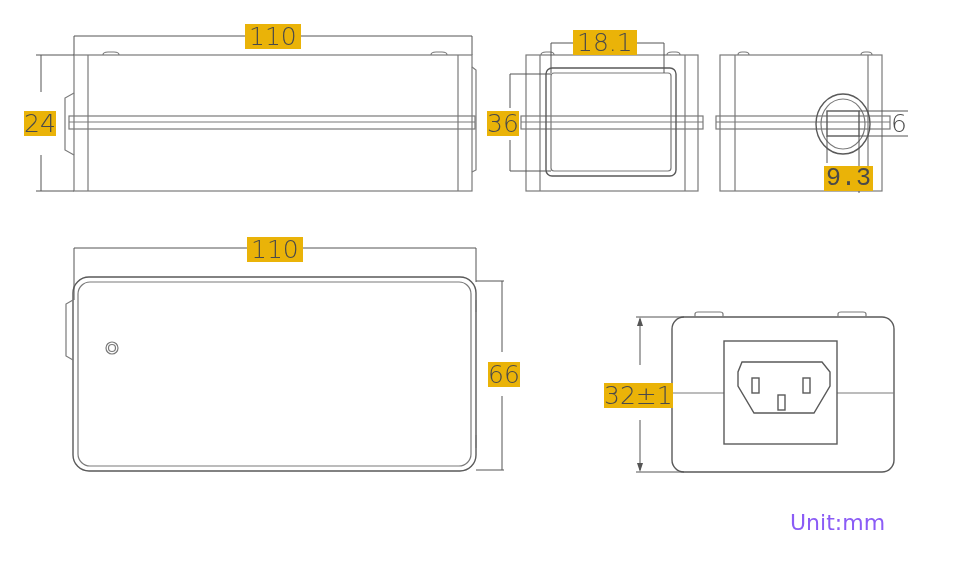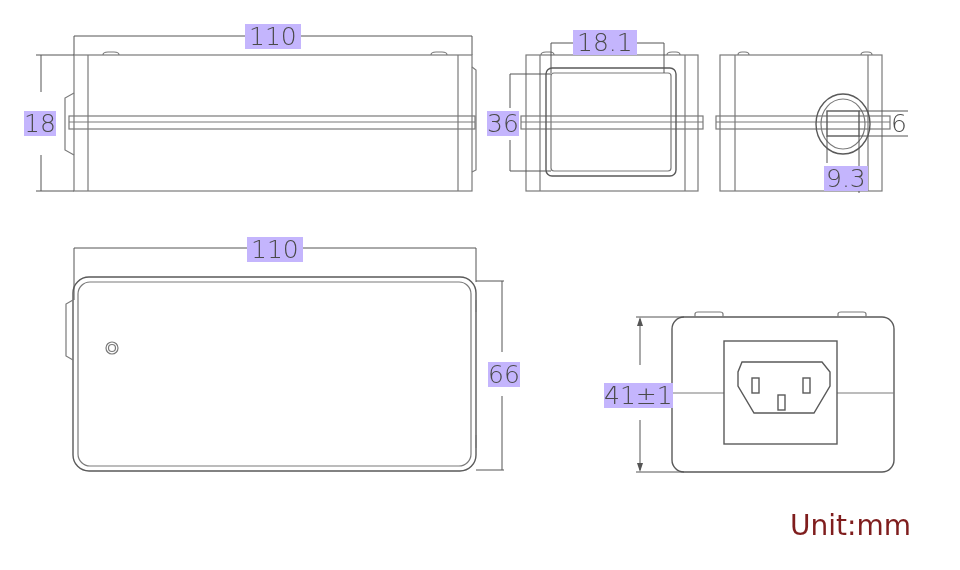--- a/index.html
+++ b/index.html
@@ -1,22 +1,22 @@
 <!DOCTYPE html>
 <html><head>
 <meta charset="utf-8">
 <style>
   html, body { margin: 0; padding: 0; background: #ffffff; }
   body { width: 960px; height: 570px; position: relative; overflow: hidden; font-family: "DejaVu Sans", sans-serif; }
   svg { position: absolute; left: 0; top: 0; }
   .ln { stroke: #7a7a7a; stroke-width: 1.2; fill: none; }
   .lnd { stroke: #5a5a5a; stroke-width: 1.4; fill: none; }
   .dim { stroke: #555; stroke-width: 1; fill: none; }
-  .lbl { position: absolute; color: #4a4a4a; font-family: "DejaVu Sans", sans-serif; font-size: 25px; font-weight: 300; line-height: 1; background: #c4b5fd; padding: 0 4px; }
-  .unit { position: absolute; color: #7f1d1d; font-family: "DejaVu Sans", sans-serif; font-size: 28px; line-height: 1; }
+  .lbl { position: absolute; color: #4a4a4a; font-family: "DejaVu Sans", sans-serif; font-size: 25px; font-weight: 300; line-height: 1; background: #eab308; padding: 0 4px; }
+  .unit { position: absolute; color: #8b5cf6; font-family: "DejaVu Sans", sans-serif; font-size: 22px; line-height: 1; }
 </style>
 </head>
 <body>
 
 <svg width="960" height="570" viewBox="0 0 960 570">
 
   <g>
 
     <line class="dim" x1="74" y1="36" x2="472" y2="36"></line>
     <line class="dim" x1="74" y1="36" x2="74" y2="55"></line>
@@ -115,26 +115,26 @@
     <line class="dim" x1="636" y1="317" x2="684" y2="317"></line>
     <line class="dim" x1="636" y1="472" x2="684" y2="472"></line>
     <line class="dim" x1="640" y1="319" x2="640" y2="365"></line>
     <line class="dim" x1="640" y1="420" x2="640" y2="470"></line>
     <polygon points="640,317 637,326 643,326" fill="#555"></polygon>
     <polygon points="640,472 637,463 643,463" fill="#555"></polygon>
   </g>
 </svg>
 
 <div class="lbl" style="left:245px;top:24px;">110</div>
-<div class="lbl" style="left:24px;top:111px;padding:0;">18</div>
+<div class="lbl" style="left:24px;top:111px;padding:0;">24</div>
 
 <div class="lbl" style="left:573px;top:30px;">18.1</div>
 <div class="lbl" style="left:487px;top:111px;padding:0;">36</div>
 
 <div class="lbl" style="left:890px;top:111px;padding:0 1px;background:transparent;">6</div>
-<div class="lbl" style="left:824px;top:166px;padding:0 2px;">9.3</div>
+<div class="lbl" style="left:824px;top:166px;padding:0 2px;font-family:Liberation Mono, monospace;">9.3</div>
 
 <div class="lbl" style="left:247px;top:237px;">110</div>
 <div class="lbl" style="left:488px;top:362px;padding:0;">66</div>
 
-<div class="lbl" style="left:604px;top:383px;padding:0;">41±1</div>
+<div class="lbl" style="left:604px;top:383px;padding:0;">32±1</div>
 
 <div class="unit" style="left:790px;top:512px;">Unit:mm</div>
 
 </body></html>

